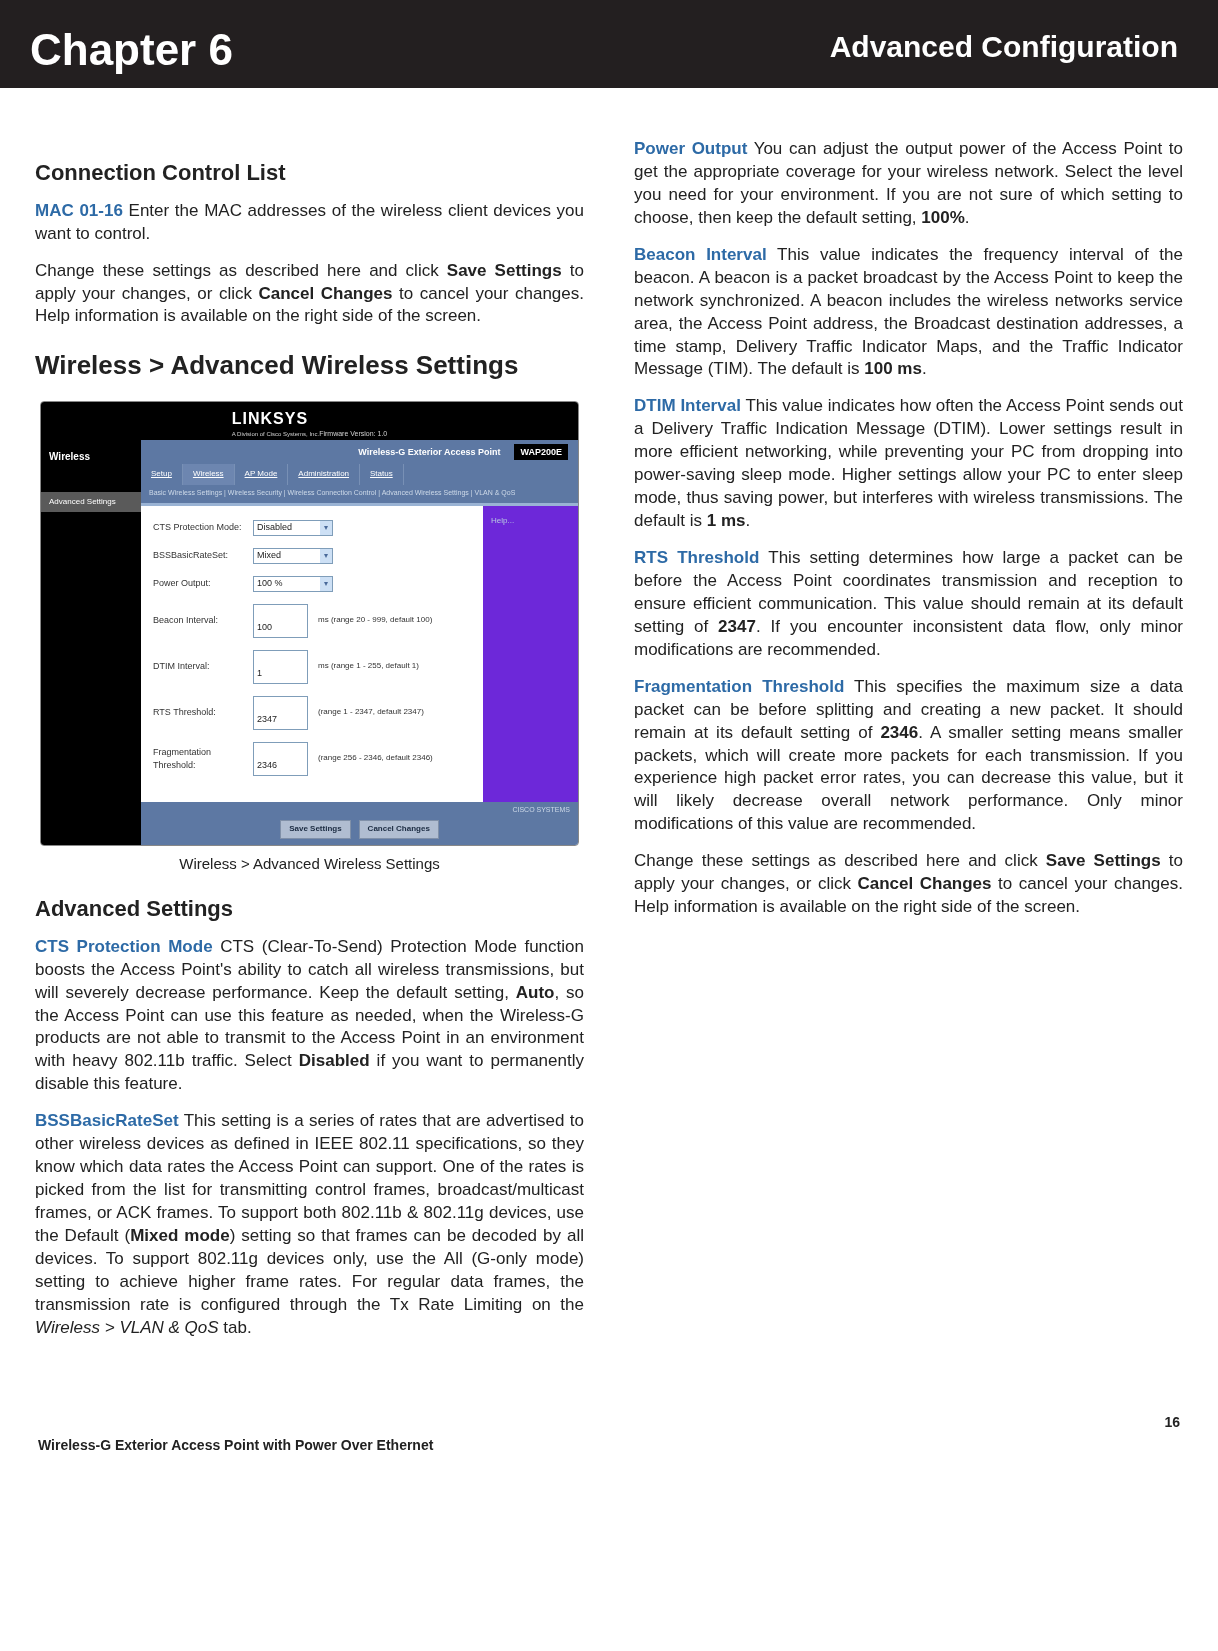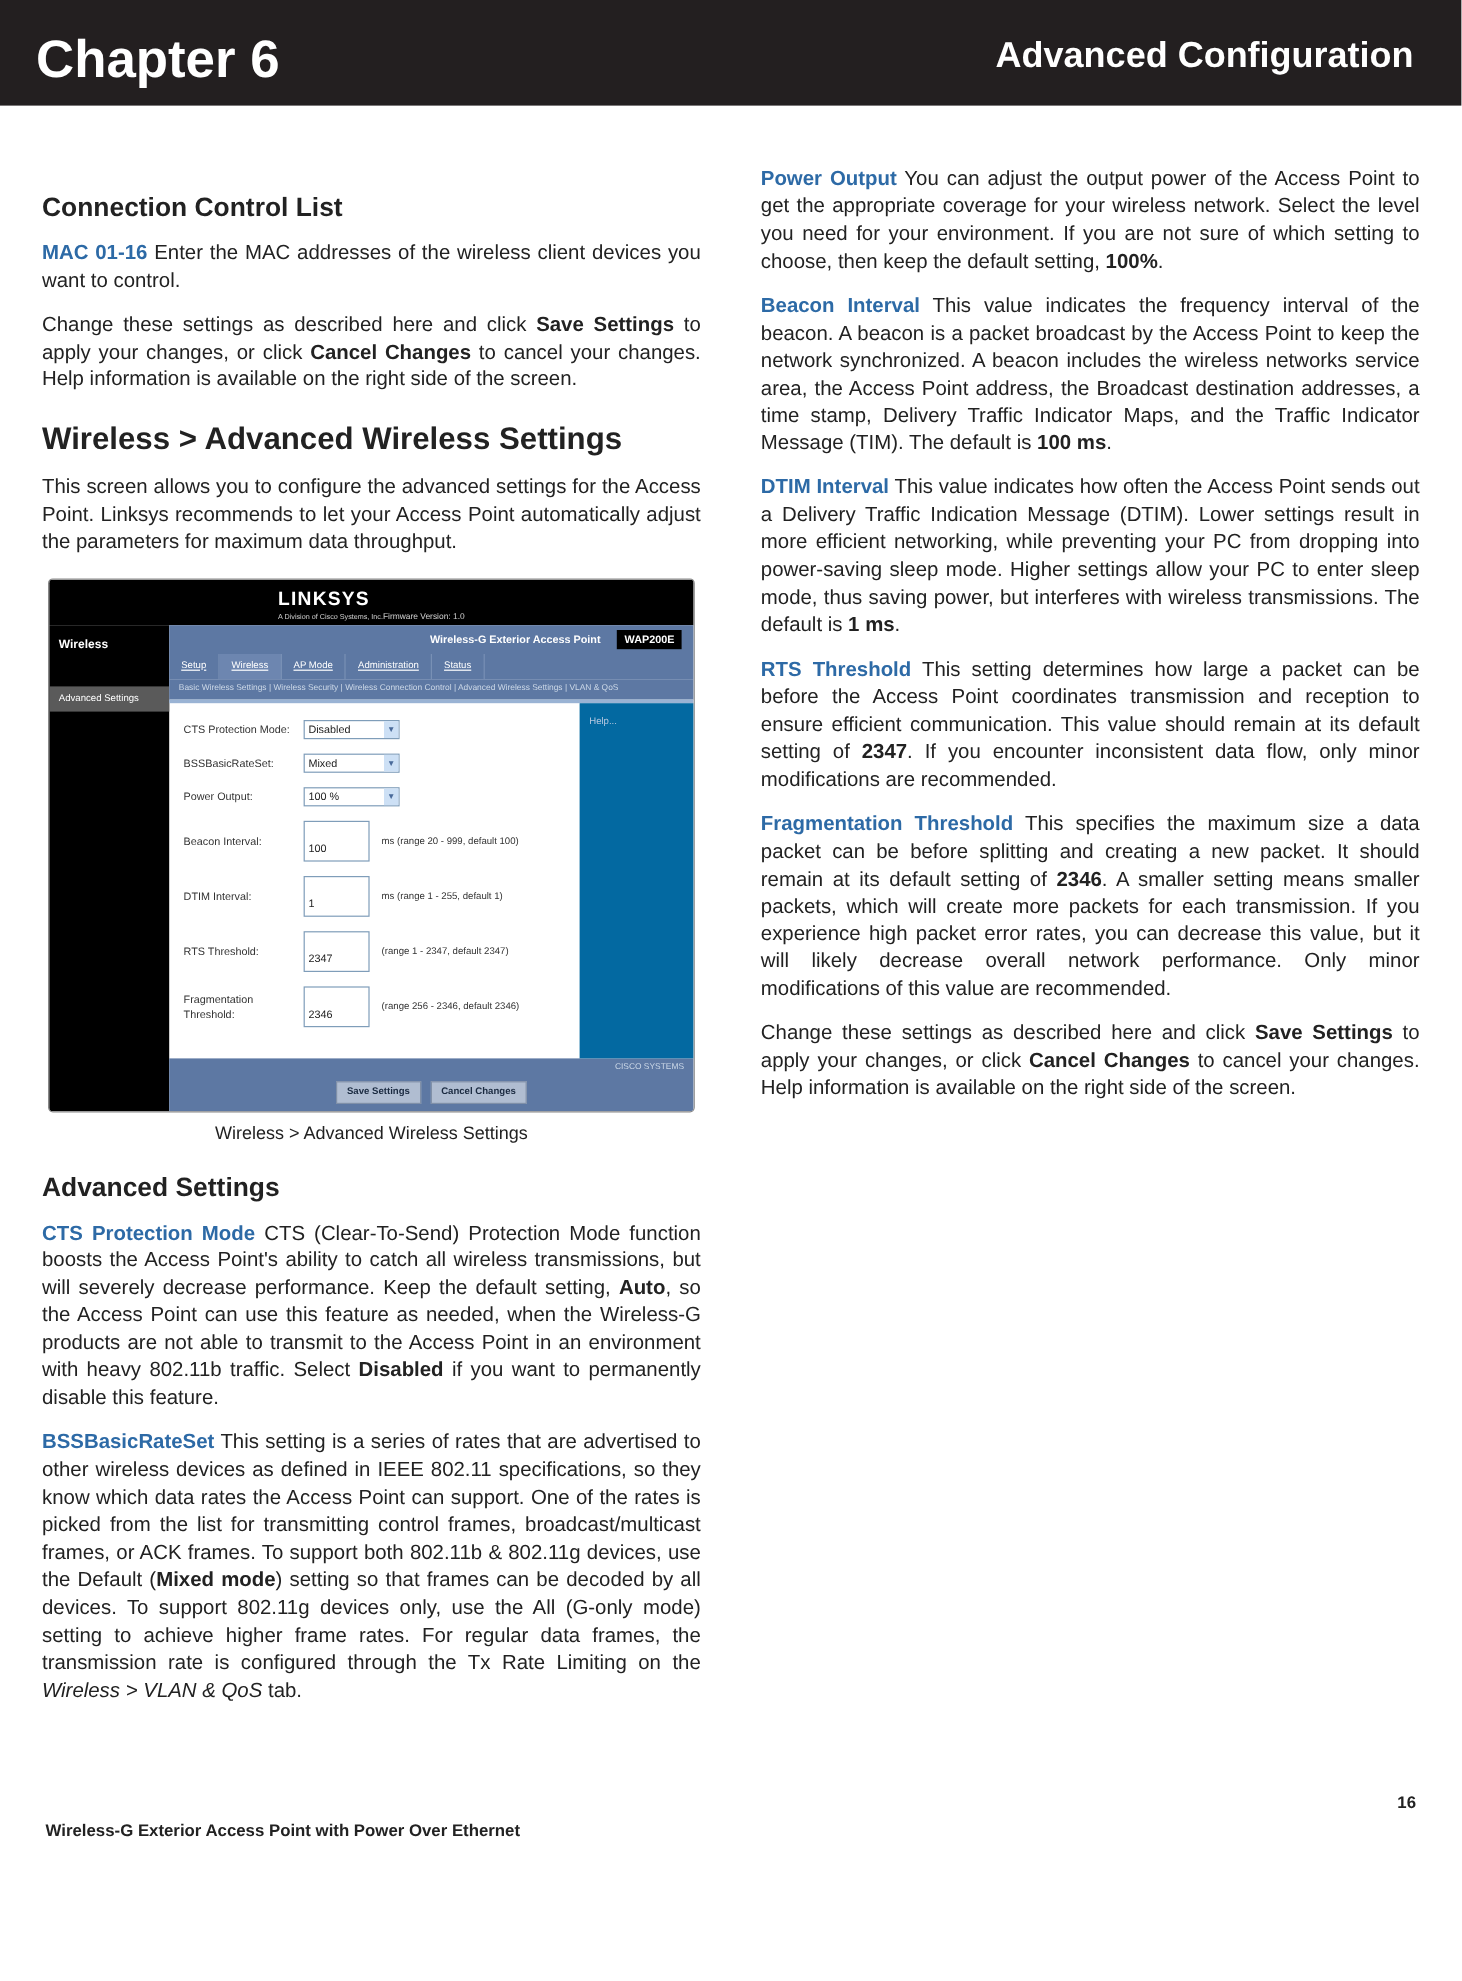--- a/index.html
+++ b/index.html
@@ -38,41 +38,40 @@
   .fig-subtabs { background: #5d78a3; color: #cdd9e8; font-size: 7px; padding: 3px 8px 5px; }
   .fig-blue-rule { height: 3px; background: #9ab3d4; }
   .fig-settings { display: flex; }
   .fig-left { flex: 1; padding: 14px 12px; }
   .fig-row { display: flex; align-items: center; margin-bottom: 12px; font-size: 9px; }
   .fig-lbl { width: 100px; color: #333; }
   .fig-sel { border: 1px solid #7f9db9; background: #fff; height: 16px; width: 80px; font-size: 9px; padding: 0 3px; display: flex; justify-content: space-between; align-items: center; }
   .fig-sel .arrow { background: #cde0f5; width: 12px; height: 14px; text-align: center; color: #4a6a9a; font-size: 8px; line-height: 14px; margin-right: -3px; }
   .fig-in { border: 1px solid #7f9db9; background: #fff; height: 16px; width: 55px; font-size: 9px; padding: 16px 3px; }
   .fig-hint { font-size: 8px; color: #333; margin-left: 10px; }
-  .fig-right { width: 95px; background: #0369a1; color: #b7c8e0; font-size: 8px; padding: 10px 8px; }
+  .fig-right { width: 95px; background: #6d28d9; color: #b7c8e0; font-size: 8px; padding: 10px 8px; }
   .fig-footer { background: #5d78a3; padding: 6px; text-align: center; display: flex; justify-content: center; gap: 8px; align-items: center; }
   .fig-btn { background: #b0bdd1; color: #1a2a40; font-size: 8px; padding: 3px 8px; border: 1px solid #8090a8; font-weight: bold; }
   .cisco-box { text-align: right; padding: 3px 8px 0; color: #cdd9e8; font-size: 7px; background: #5d78a3;}
 </style>
 </head>
 <body>
 
 <div class="header-bar">
   <div class="chapter-title">Chapter 6</div>
   <div class="section-title">Advanced Configuration</div>
 </div>
 
 <div class="content">
   <div class="col">
     <h3>Connection Control List</h3>
     <p><span class="lead-blue">MAC 01-16</span><span>  Enter the MAC addresses of the wireless client devices you want to control.</span></p>
     <p><span>Change these settings as described here and click </span><span class="lead-black">Save Settings</span><span> to apply your changes, or click </span><span class="lead-black">Cancel Changes</span><span> to cancel your changes. Help information is available on the right side of the screen.</span></p>
 
     <h2>Wireless &gt; Advanced Wireless Settings</h2>
-    <p>This screen allows you to configure the advanced settings for the Access Point. Linksys recommends to let your Access Point automatically adjust the parameters for maximum data throughput.</p>
 
     <div class="fig">
       <div class="fig-logo-bar">
         <div>
           <div class="fig-logo">LINKSYS</div>
           <div class="fig-sublogo">A Division of Cisco Systems, Inc.</div>
         </div>
         <div class="fig-fw">Firmware Version: 1.0</div>
       </div>
       <div class="fig-body">

